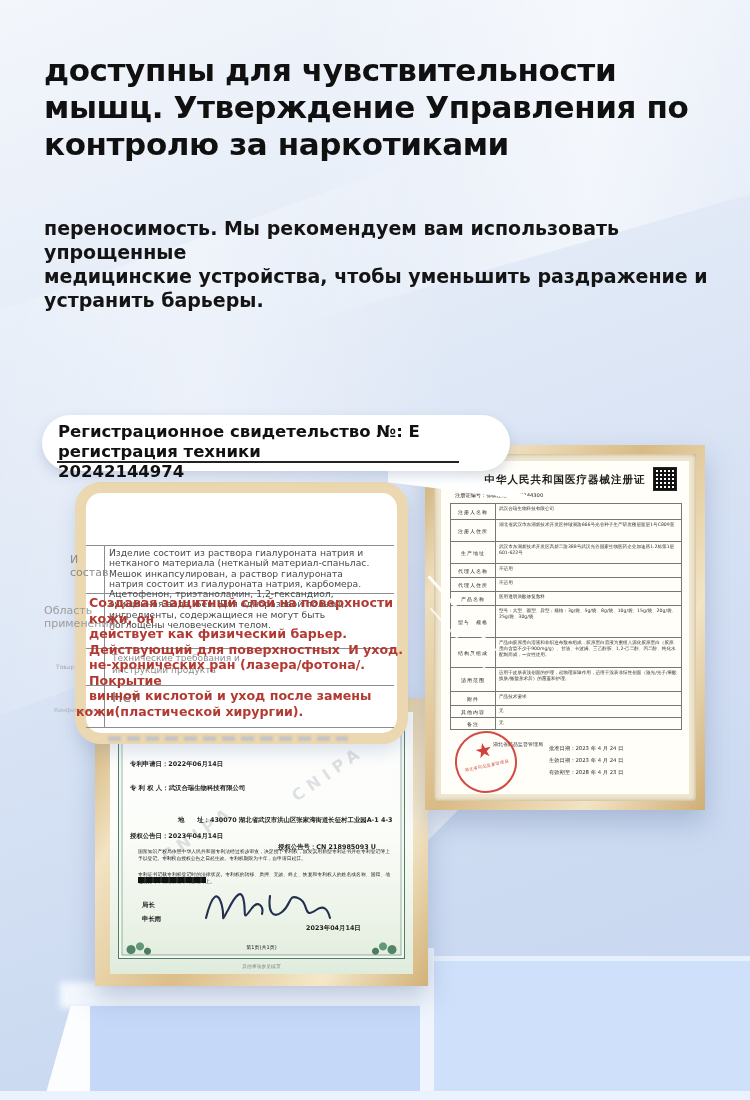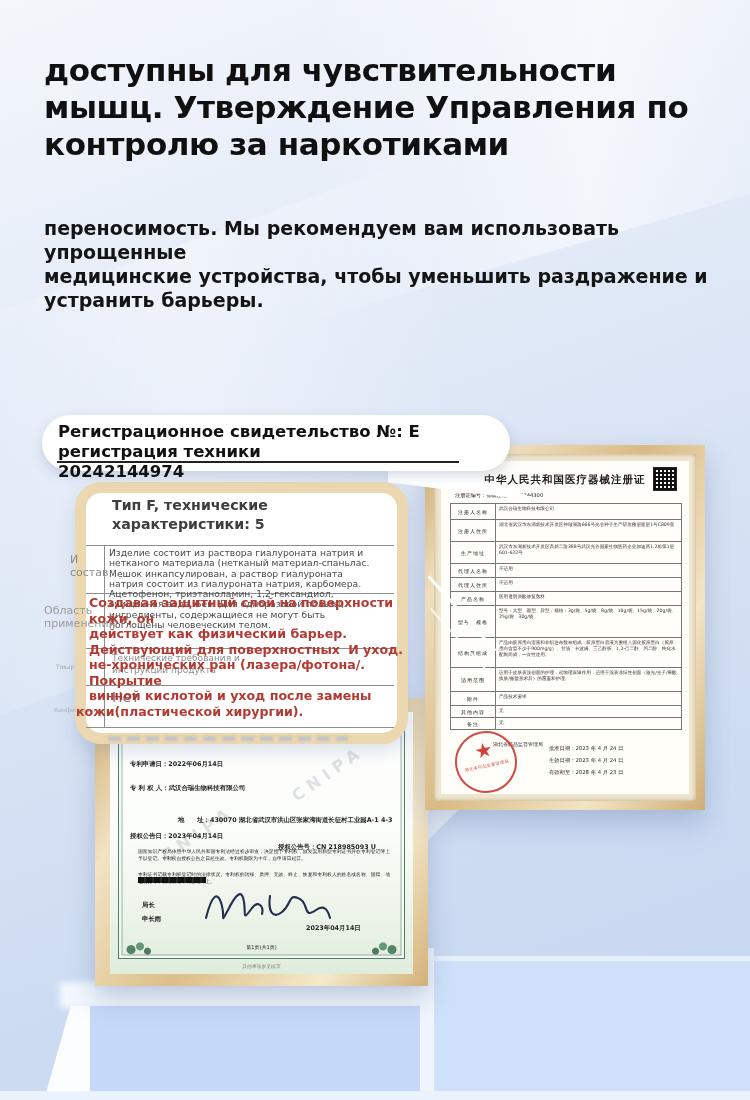--- a/index.html
+++ b/index.html
@@ -233,21 +233,20 @@
       <div class="dc-stamp">
         <span class="star">★</span>
         <span class="stxt">湖北省药品监督管理局</span>
       </div>
     </div>
   </div>
 
   <div class="abs spec-card"></div>
   <div class="sc">
     <div class="h">
-      <span style="display:block">Тип F, технические характеристики: 5</span>
     </div>
     <div class="rule" style="top:52px;"></div>
     <div class="rule" style="top:100px;"></div>
     <div class="rule" style="top:155px;"></div>
     <div class="rule" style="top:192px;"></div>
     <div class="rule" style="top:234px;"></div>
     <div class="vline"></div>
     <div class="lab1">И состав</div>
     <div class="val1">Изделие состоит из раствора гиалуроната натрия и нетканого материала (нетканый материал-спаньлас. Мешок инкапсулирован, а раствор гиалуроната натрия состоит из гиалуроната натрия, карбомера. Ацетофенон, триэтаноламин, 1,2-гександиол, очищенная вода. Бен. Для одноразовой пользы, ингредиенты, содержащиеся не могут быть поглощены человеческим телом.</div>
     <div class="lab2">Область применения</div>

